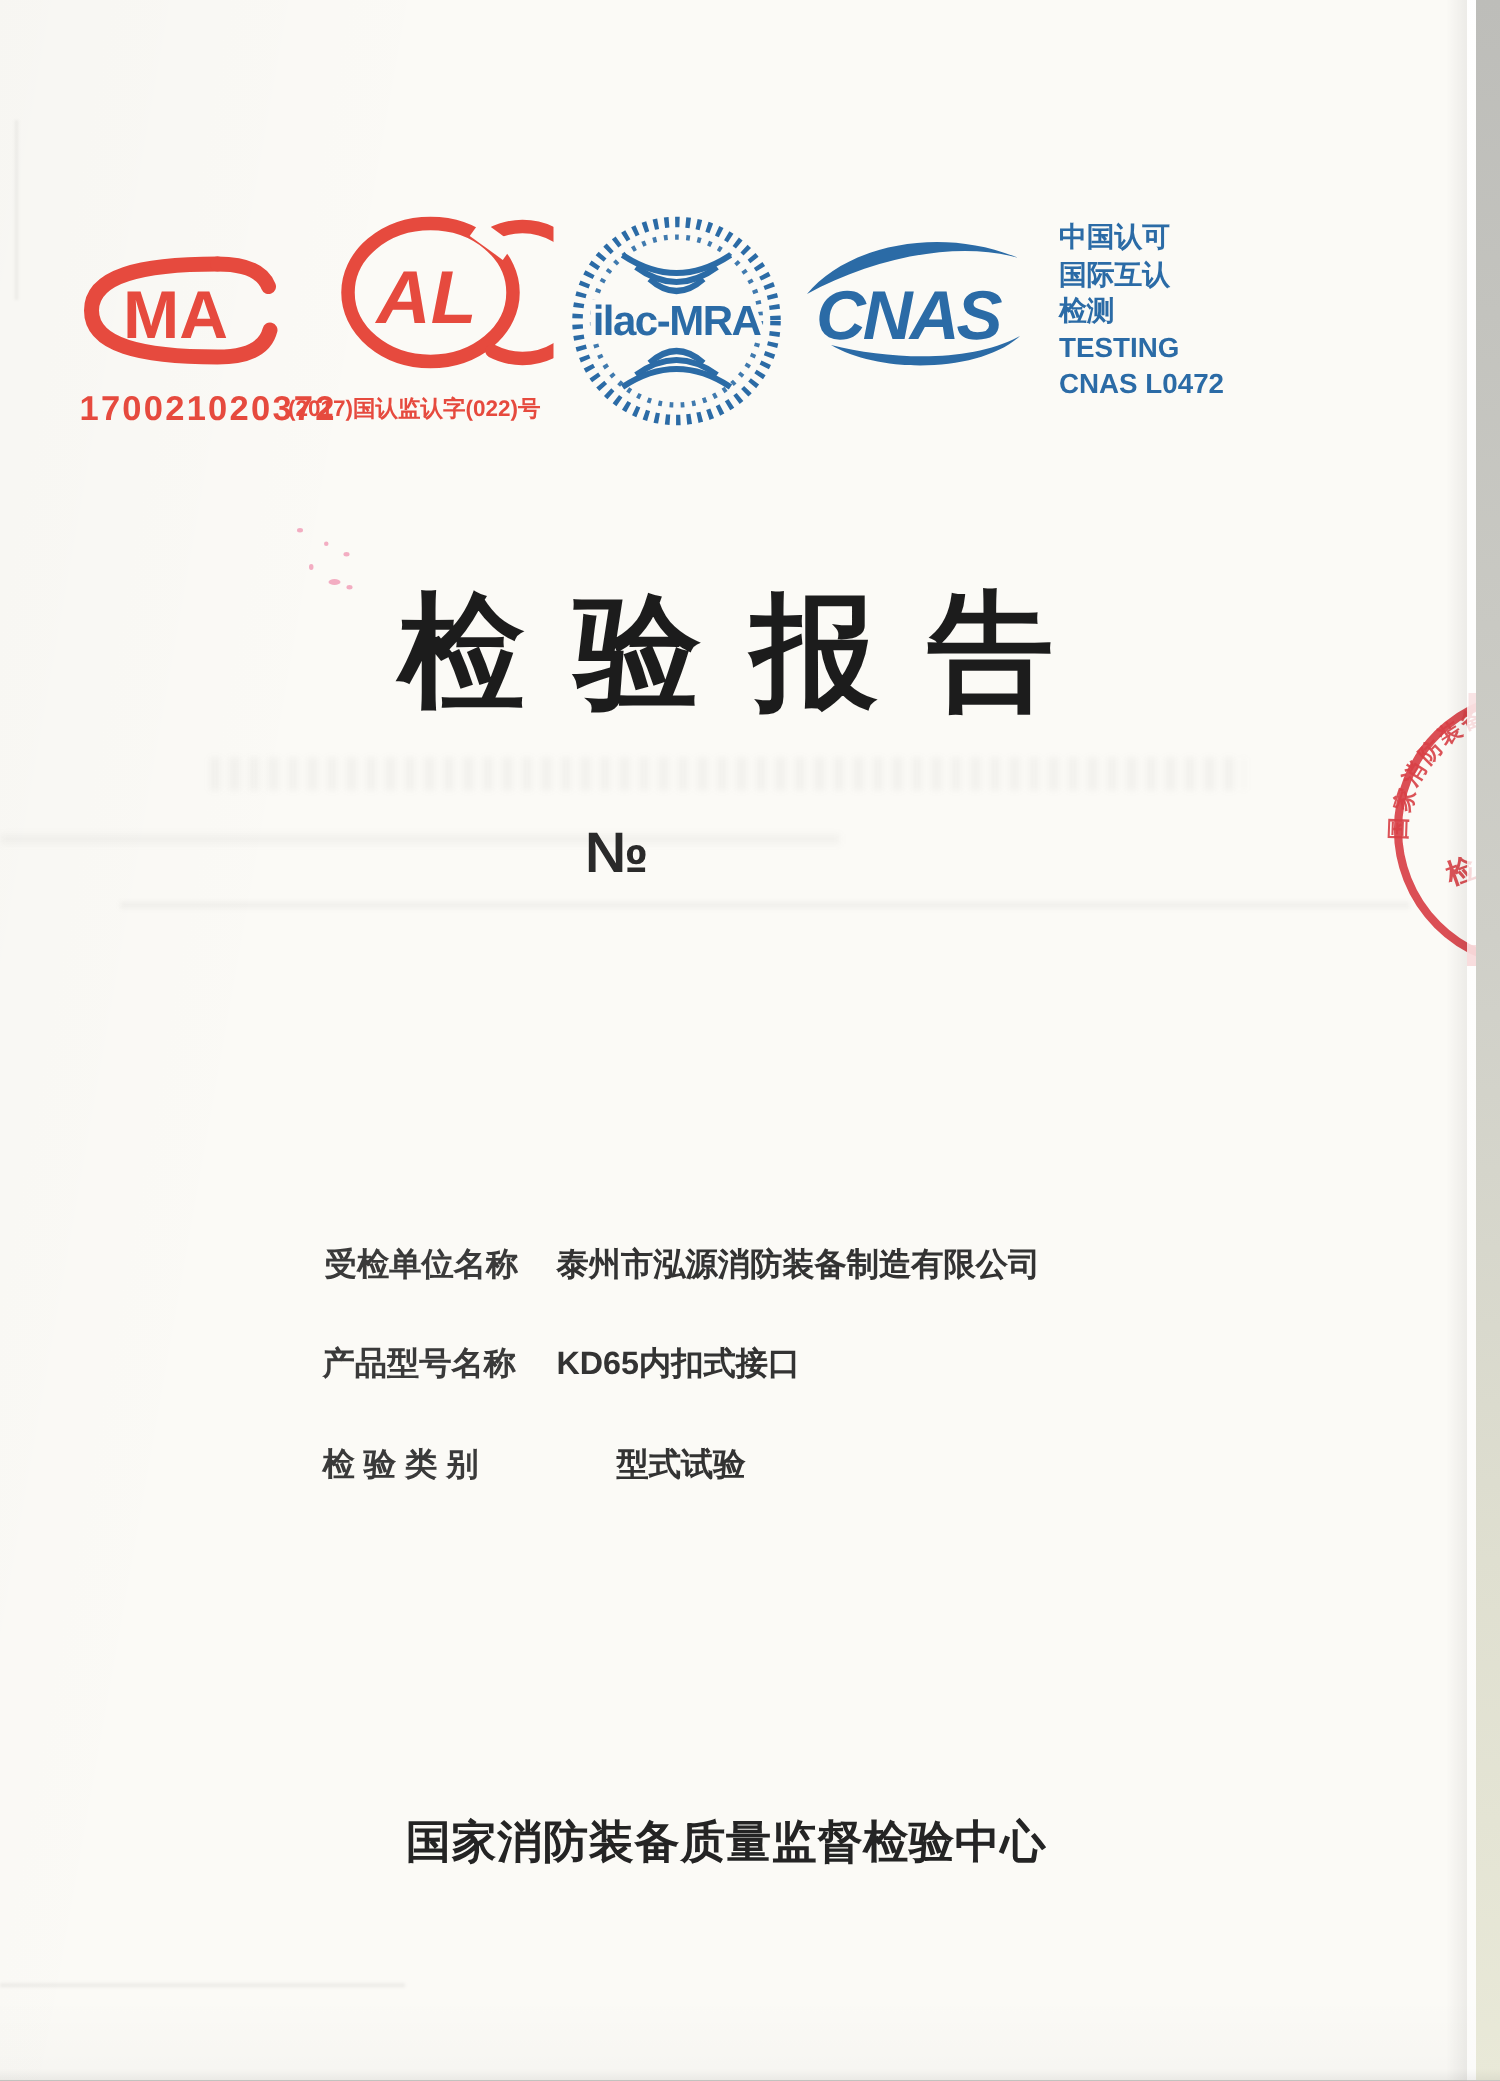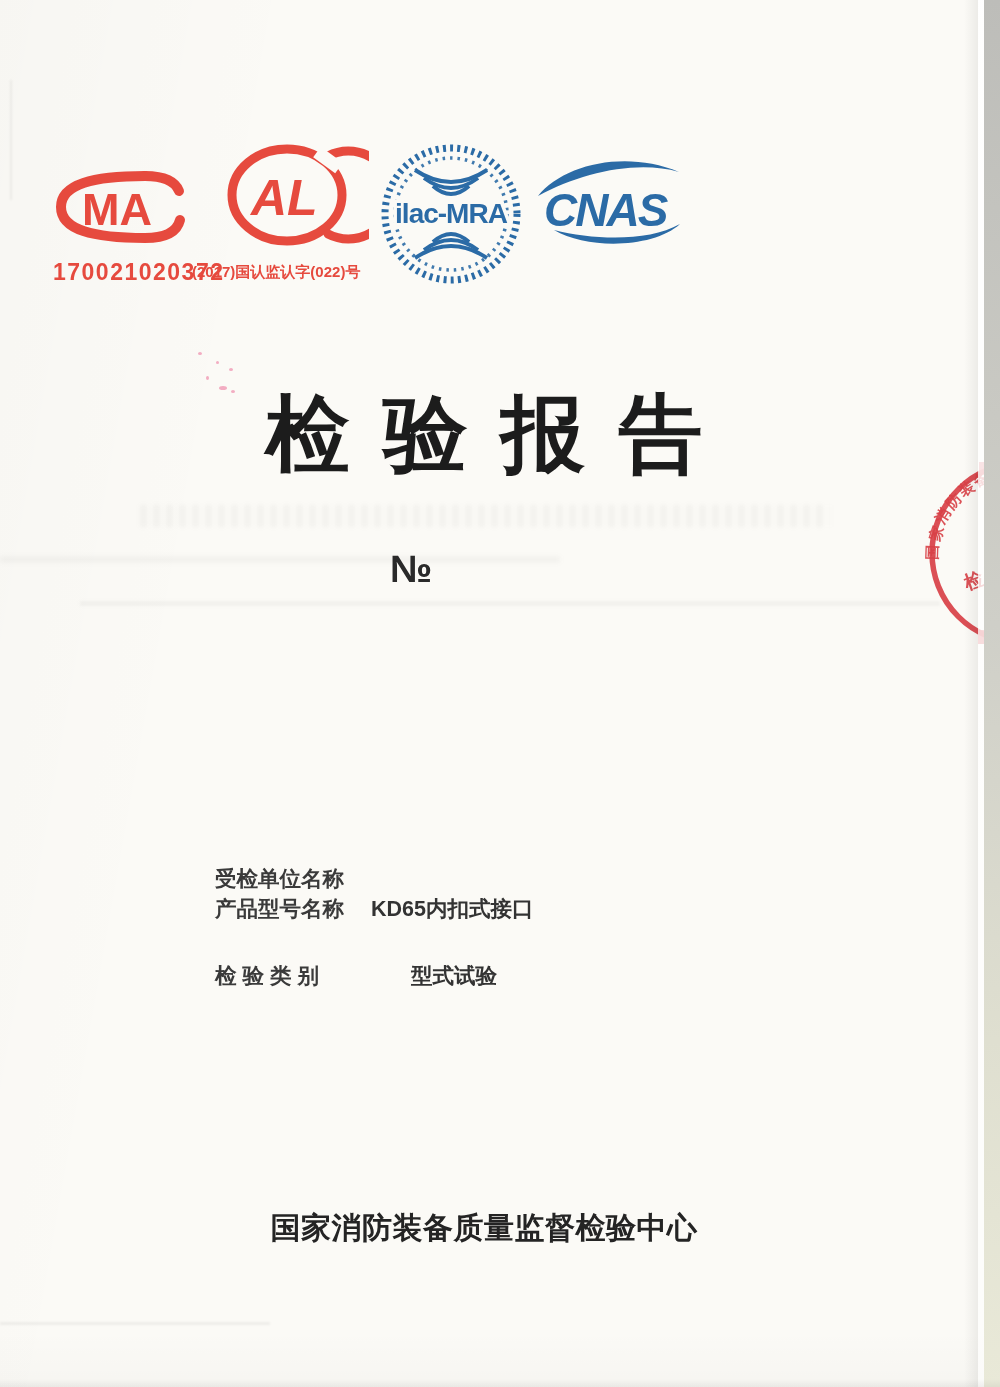--- a/index.html
+++ b/index.html
@@ -41,21 +41,21 @@
     transform:translateX(-16px);white-space:nowrap;}
 
   
   .report-no{position:absolute;left:390px;top:548px;display:flex;align-items:baseline;gap:14px;}
   .no-symbol{font-size:38px;font-weight:bold;color:#2a2a2a;}
   .no-value{font-size:30px;font-weight:600;color:#2e2e2e;letter-spacing:1px;}
 
   
   .fields{position:absolute;left:215px;top:0;width:600px;}
   .field-row{position:absolute;left:0;display:flex;white-space:pre;}
-  .field-row.r0{top:864px;}
+  .field-row.r0{top:828px;text-align:center;}
   .field-row.r1{top:894px;justify-content:center;}
   .field-row.r2{top:961px;gap:40px;}
   .field-label{font-size:21.5px;font-weight:700;color:#3a3a3a;width:132px;}
   .field-value{font-size:21.5px;font-weight:700;color:#333;margin-left:24px;}
 
   
   .footer-org{position:absolute;left:0;top:1208px;width:100%;text-align:center;
     font-size:30px;font-weight:bold;color:#242424;letter-spacing:.5px;
     transform:translateX(-16px);}
 
@@ -120,31 +120,39 @@
       <path d="M35,118 Q71,94 107,118" fill="none" stroke="#2b6ba6" stroke-width="4"></path>
       <text x="71" y="83" text-anchor="middle" font-size="28" font-weight="bold" fill="#2b6ba6" stroke="#fbfaf6" stroke-width="7" paint-order="stroke" letter-spacing="-1">ilac-MRA</text>
     </svg>
 
     <svg class="cnas-svg" width="146" height="92" viewBox="0 0 146 92">
       <path d="M2,40 C28,8 90,-6 143,16 C102,4 46,16 2,40 Z" fill="#2b6ba6"></path>
       <path d="M18,74 C52,94 118,92 144,68 C112,86 58,84 18,74 Z" fill="#2b6ba6"></path>
       <text x="8" y="70" font-size="46" font-weight="bold" font-style="italic" fill="#2b6ba6" letter-spacing="-2">CNAS</text>
     </svg>
 
+    <div class="accred-block">
+      <div>中国认可</div>
+      <div>国际互认</div>
+      <div>检测</div>
+      <div>TESTING</div>
+      <div>CNAS L0472</div>
+    </div>
   </div>
 
   <div class="report-title">检验报告</div>
 
   <div class="report-no">
     <span class="no-symbol">№</span>
   </div>
 
   <div class="fields">
     <div class="field-row r0">
       <span class="field-label">受检单位名称</span>
+      <span class="field-value">泰州市泓源消防装备制造有限公司</span>
     </div>
     <div class="field-row r1">
       <span class="field-label">产品型号名称</span>
       <span class="field-value">KD65内扣式接口</span>
     </div>
     <div class="field-row r2">
       <span class="field-label">检 验 类 别</span>
       <span class="field-value">型式试验</span>
     </div>
   </div>

